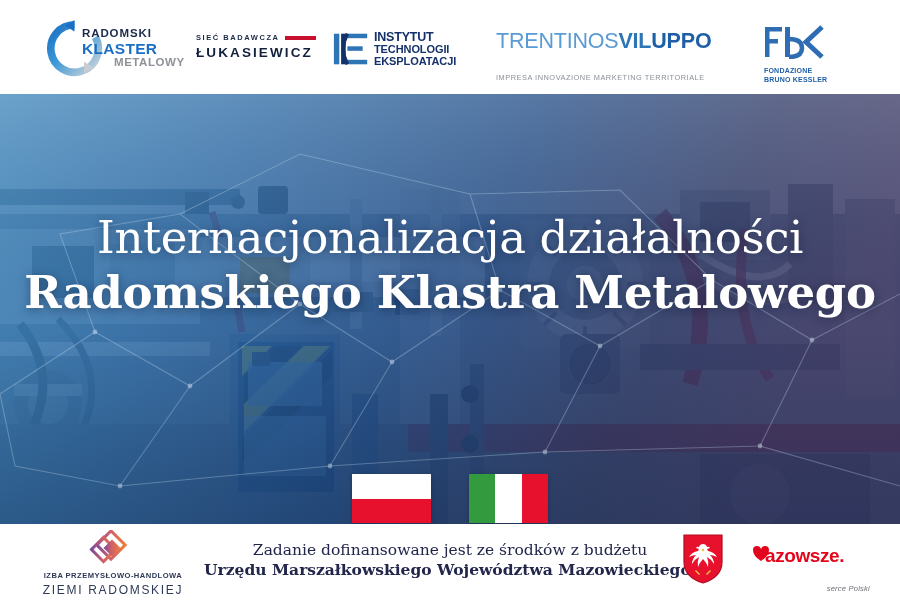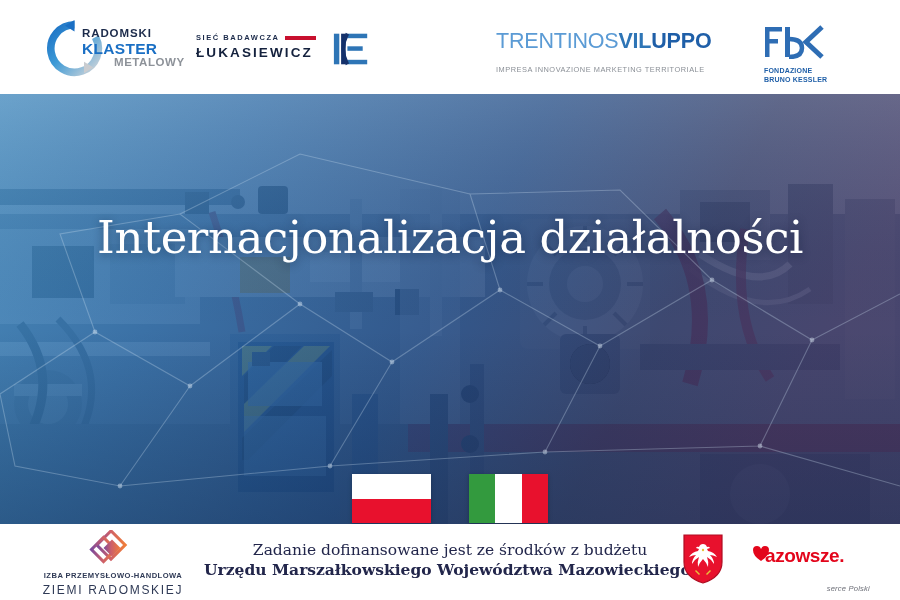--- a/index.html
+++ b/index.html
@@ -50,21 +50,21 @@
   .ite-l1 { font-size:12.5px; font-weight:bold; color:#14316b; letter-spacing:-.2px; }
   .ite-l2 { font-size:11px; font-weight:bold; color:#14316b; letter-spacing:-.1px; }
   .ite-l3 { font-size:11px; font-weight:bold; color:#14316b; letter-spacing:-.1px; }
 
   
   .ts-logo { position:absolute; left:496px; top:31px; width:215px; }
   .ts-main { font-size:21.5px; letter-spacing:-.2px; line-height:1; white-space:nowrap; }
   .ts-a { color:#5b9bd5; font-weight:normal; }
   .ts-b { color:#2e75b6; font-weight:bold; }
   .ts-c { color:#1f5fa8; font-weight:bold; }
-  .ts-sub { font-size:7.4px; color:#8a8f96; letter-spacing:.52px; margin-top:12px;
+  .ts-sub { font-size:7.4px; color:#8a8f96; letter-spacing:.52px; margin-top:20px;
             white-space:nowrap; }
 
   
   .fbk-logo { position:absolute; left:760px; top:25px; width:95px; }
   .fbk-mark { width:62px; height:34px; margin-left:4px; }
   .fbk-sub { font-size:7px; font-weight:bold; color:#1f5fa8; line-height:1.25;
              letter-spacing:.2px; margin-top:4px; margin-left:4px; }
 
   
   .hero {
@@ -170,20 +170,25 @@
 
     <div class="ite-logo">
       <svg class="ite-mark" viewBox="0 0 40 40">
         <rect x="1" y="3" width="6" height="34" fill="#2e75b6"></rect>
         <rect x="9" y="3" width="5" height="34" fill="#14316b"></rect>
         <path d="M16 3 h22 v5 h-22 z" fill="#2e75b6"></path>
         <path d="M16 17 h17 v5 h-17 z" fill="#2e75b6"></path>
         <path d="M16 32 h22 v5 h-22 z" fill="#2e75b6"></path>
         <path d="M16 3 q-9 17 0 34" fill="none" stroke="#14316b" stroke-width="4"></path>
       </svg>
+      <div class="ite-text">
+        <div class="ite-l1">INSTYTUT</div>
+        <div class="ite-l2">TECHNOLOGII</div>
+        <div class="ite-l3">EKSPLOATACJI</div>
+      </div>
     </div>
 
     <div class="ts-logo">
       <div class="ts-main">
         <span class="ts-a">TRENTINOS</span><span class="ts-b">VIL</span><span class="ts-c">UPPO</span>
       </div>
       <div class="ts-sub">IMPRESA INNOVAZIONE MARKETING TERRITORIALE</div>
     </div>
 
     <div class="fbk-logo">
@@ -331,20 +336,21 @@
           <circle cx="120" cy="392" r="2.4"></circle>
             <circle cx="330" cy="372" r="2.4"></circle>
           <circle cx="545" cy="358" r="2.4"></circle>
             <circle cx="760" cy="352" r="2.4"></circle>
         </g>
       </g>
     </svg>
 
     <div class="hero-title">
       <div class="title-l1">Internacjonalizacja działalności</div>
+      <div class="title-l2">Radomskiego Klastra Metalowego</div>
     </div>
 
     <div class="flags">
       <div class="flag flag-pl">
         <div class="pl-w"></div>
         <div class="pl-r"></div>
       </div>
       <div class="flag flag-it">
         <div class="it-g"></div>
         <div class="it-w"></div>

